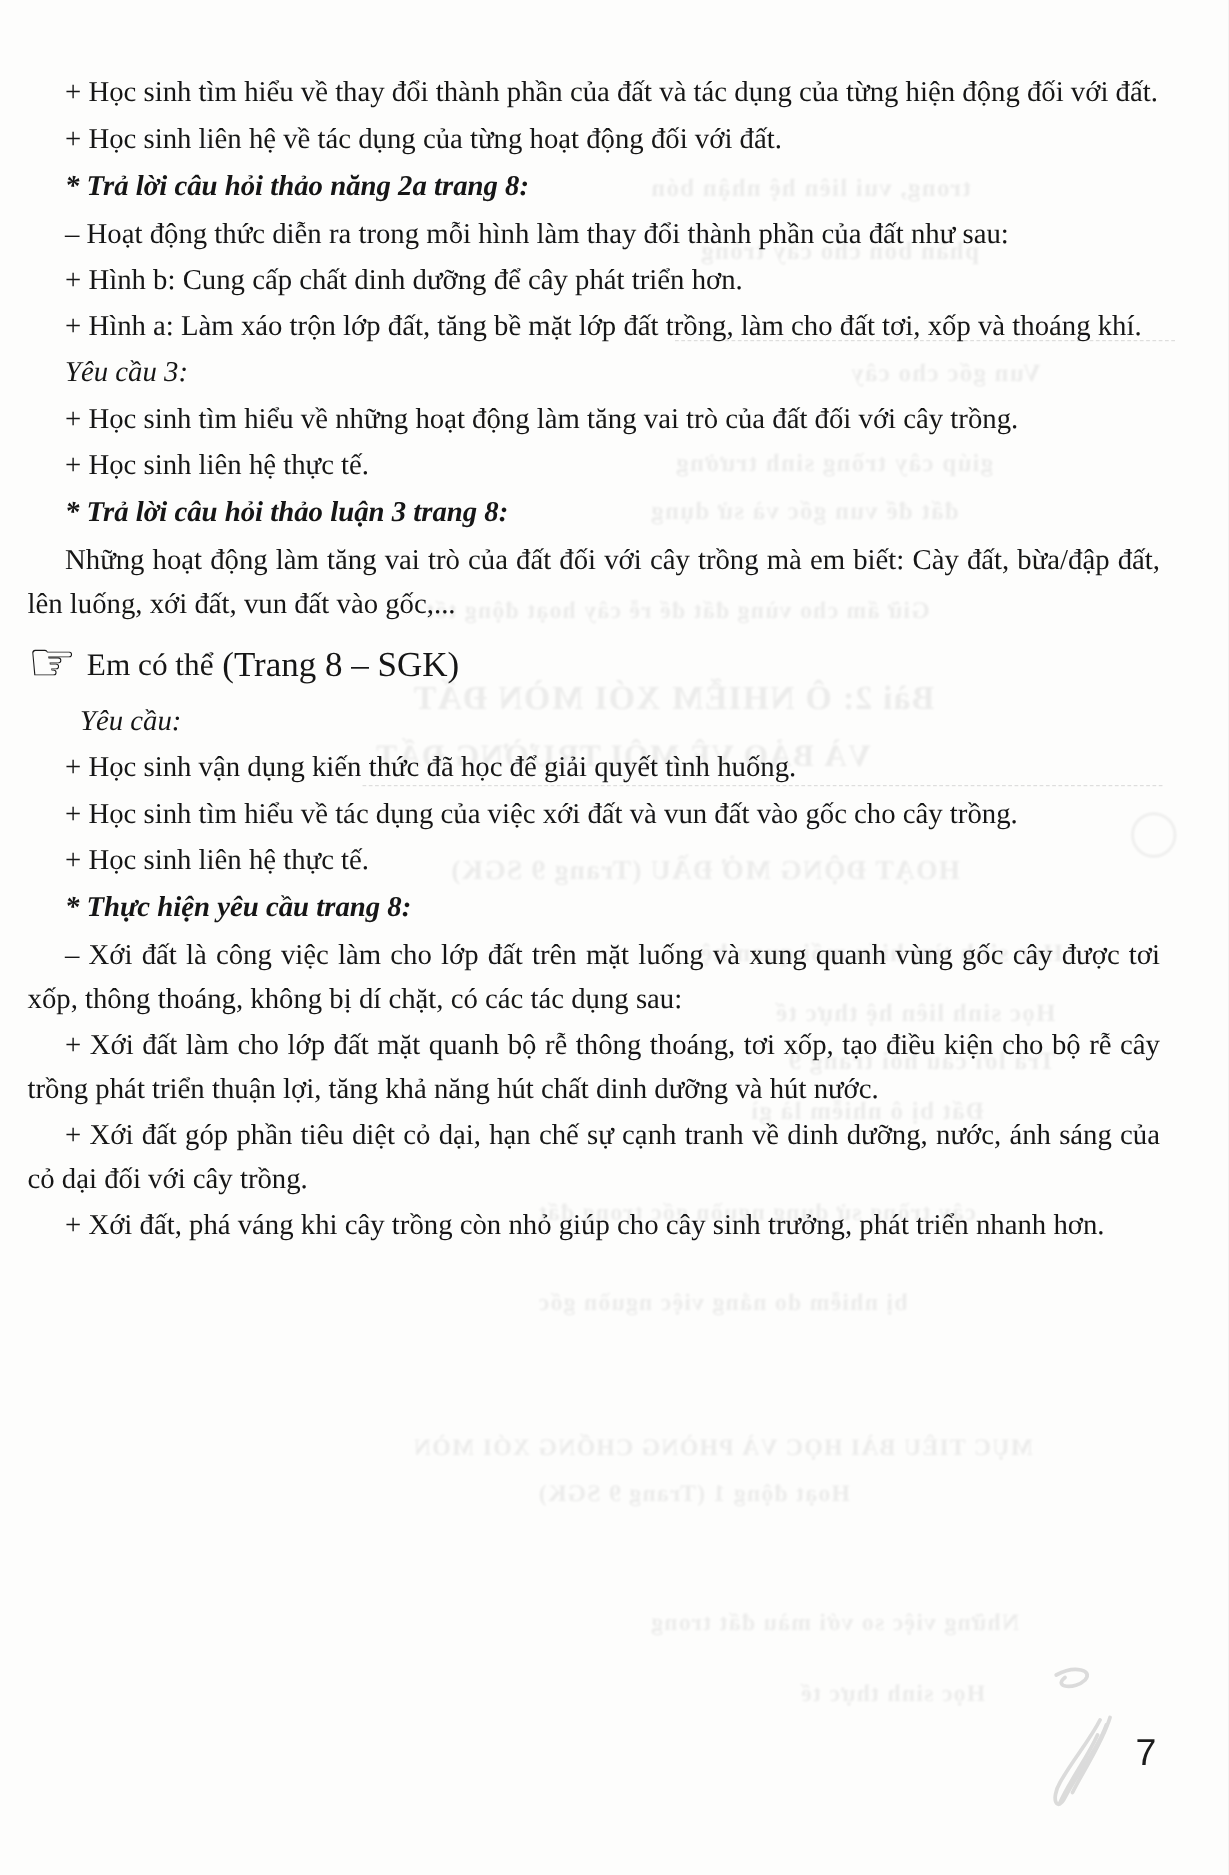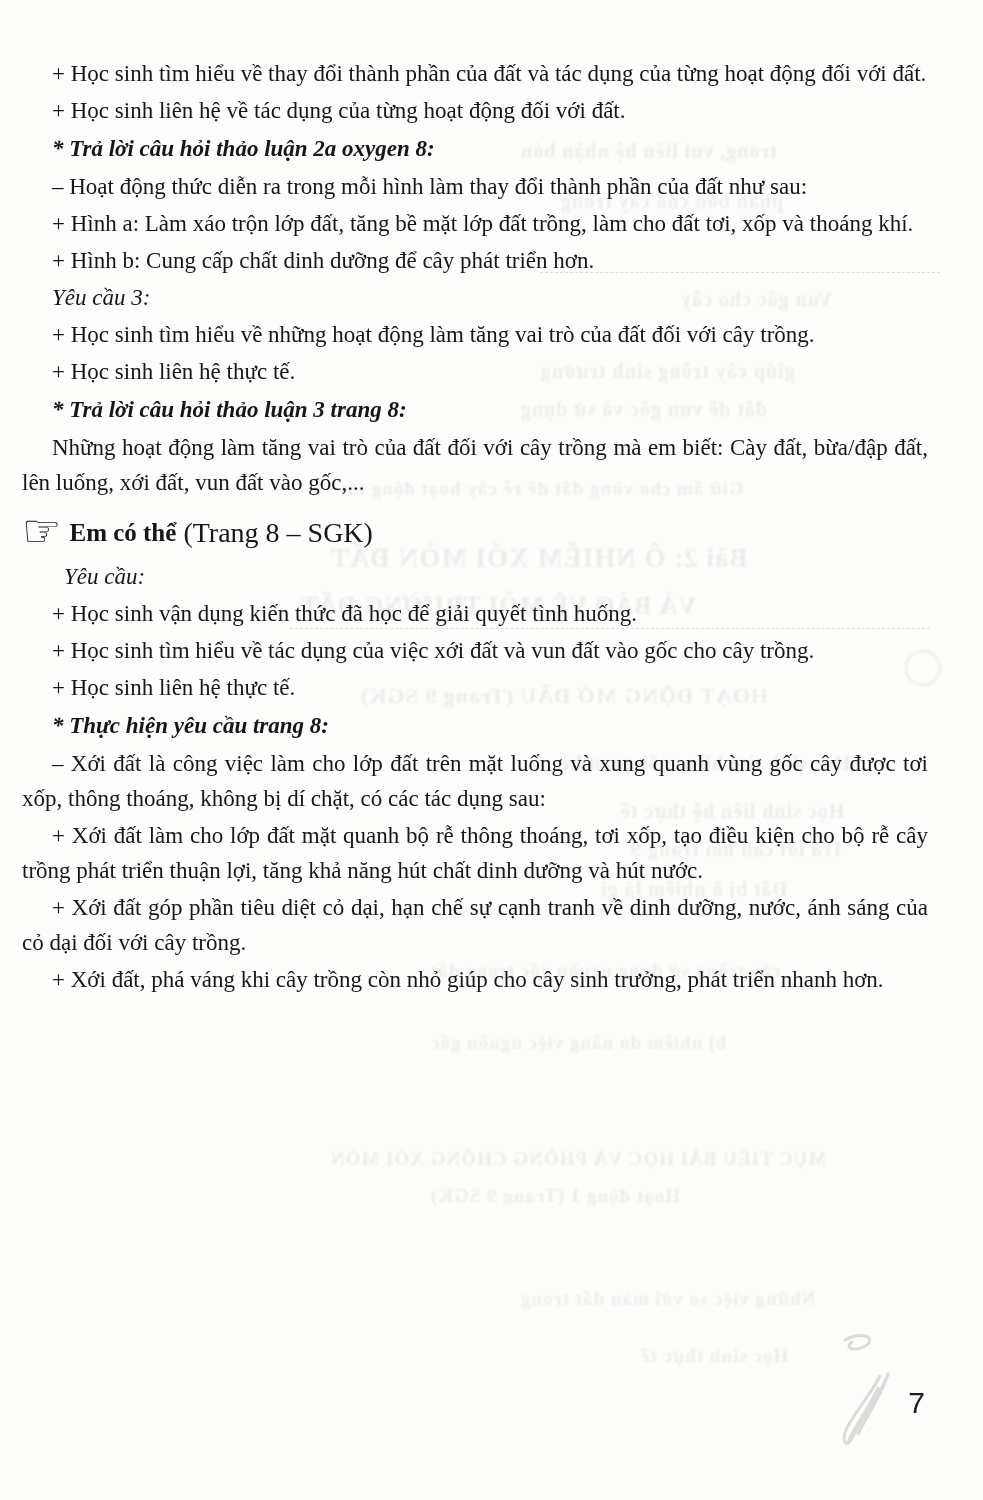--- a/index.html
+++ b/index.html
@@ -58,21 +58,21 @@
     text-indent:0;
   }
   .hand{
     font-family:"DejaVu Sans",sans-serif;
     font-size:44px;
     line-height:35px;
     font-weight:bold;
     margin-right:8px;
     position:relative;top:-2px;
   }
-  .sgk-bold{font-weight:bold;font-size:25px;}
+  .sgk-bold{font-weight:normal;font-size:25px;}
   .sgk-ref{font-size:28px;}
   
   .page-number{
     position:absolute;z-index:2;
     right:58px;top:1386px;
     font-size:30px;
     font-family:"Liberation Sans","DejaVu Sans",sans-serif;
     color:#1c1c1c;
   }
   .smudge{position:absolute;z-index:1;pointer-events:none;}
@@ -110,26 +110,26 @@
   <svg class="smudge" width="170" height="170" viewBox="0 0 170 170" style="left:790px;top:1310px;">
     <g stroke="#8f8f8f" fill="none" stroke-width="3" opacity="0.30" stroke-linecap="round">
       <path d="M55,30 C70,22 85,26 78,34 C70,42 52,40 62,32"></path>
       <path d="M95,70 C88,90 72,108 62,128 C56,140 50,130 58,116 C68,98 82,82 90,66"></path>
       <path d="M88,78 C80,96 66,114 58,132"></path>
       <path d="M98,64 C92,84 78,104 68,124"></path>
     </g>
   </svg>
 
   <div class="content">
-      <p class="body">+ Học sinh tìm hiểu về thay đổi thành phần của đất và tác dụng của từng hoạt động đối với đất.</p>
+      <p class="body">+ Học sinh tìm hiểu về thay đổi thành phần của đất và tác dụng của từng hiện động đối với đất.</p>
       <p class="body">+ Học sinh liên hệ về tác dụng của từng hoạt động đối với đất.</p>
-      <p class="heading">* Trả lời câu hỏi thảo luận 2a oxygen 8:</p>
+      <p class="heading">* Trả lời câu hỏi thảo năng 2a trang 8:</p>
       <p class="body">– Hoạt động thức diễn ra trong mỗi hình làm thay đổi thành phần của đất như sau:</p>
+      <p class="body">+ Hình b: Cung cấp chất dinh dưỡng để cây phát triển hơn.</p>
       <p class="body">+ Hình a: Làm xáo trộn lớp đất, tăng bề mặt lớp đất trồng, làm cho đất tơi, xốp và thoáng khí.</p>
-      <p class="body">+ Hình b: Cung cấp chất dinh dưỡng để cây phát triển hơn.</p>
       <p class="italic">Yêu cầu 3:</p>
       <p class="body">+ Học sinh tìm hiểu về những hoạt động làm tăng vai trò của đất đối với cây trồng.</p>
       <p class="body">+ Học sinh liên hệ thực tế.</p>
       <p class="heading">* Trả lời câu hỏi thảo luận 3 trang 8:</p>
       <p class="body">Những hoạt động làm tăng vai trò của đất đối với cây trồng mà em biết: Cày đất, bừa/đập đất, lên luống, xới đất, vun đất vào gốc,...</p>
       <div class="sgk">
         <span class="hand">☞</span>
         <span class="sgk-bold">Em có thể</span>
         <span class="sgk-ref">&nbsp;(Trang 8 – SGK)</span>
       </div>

